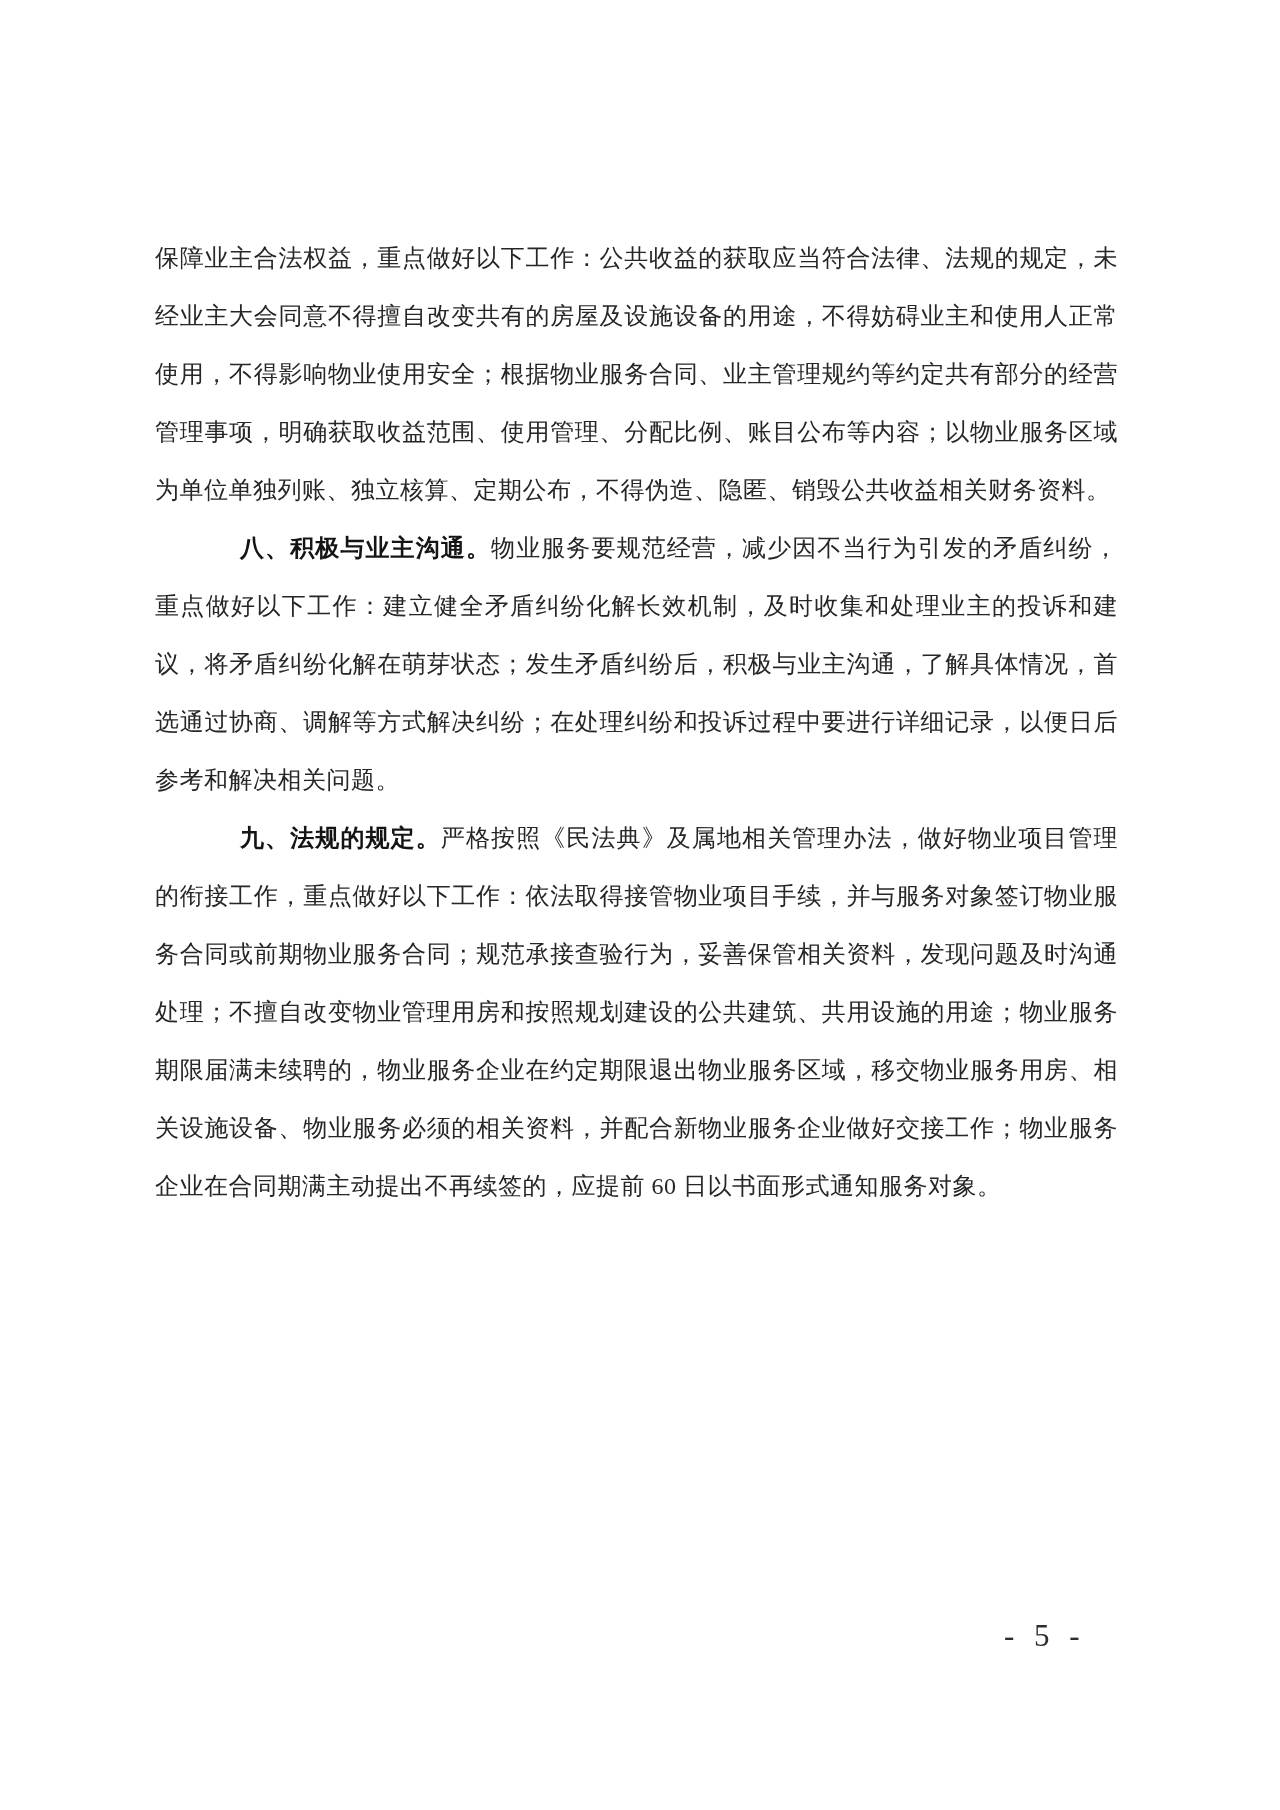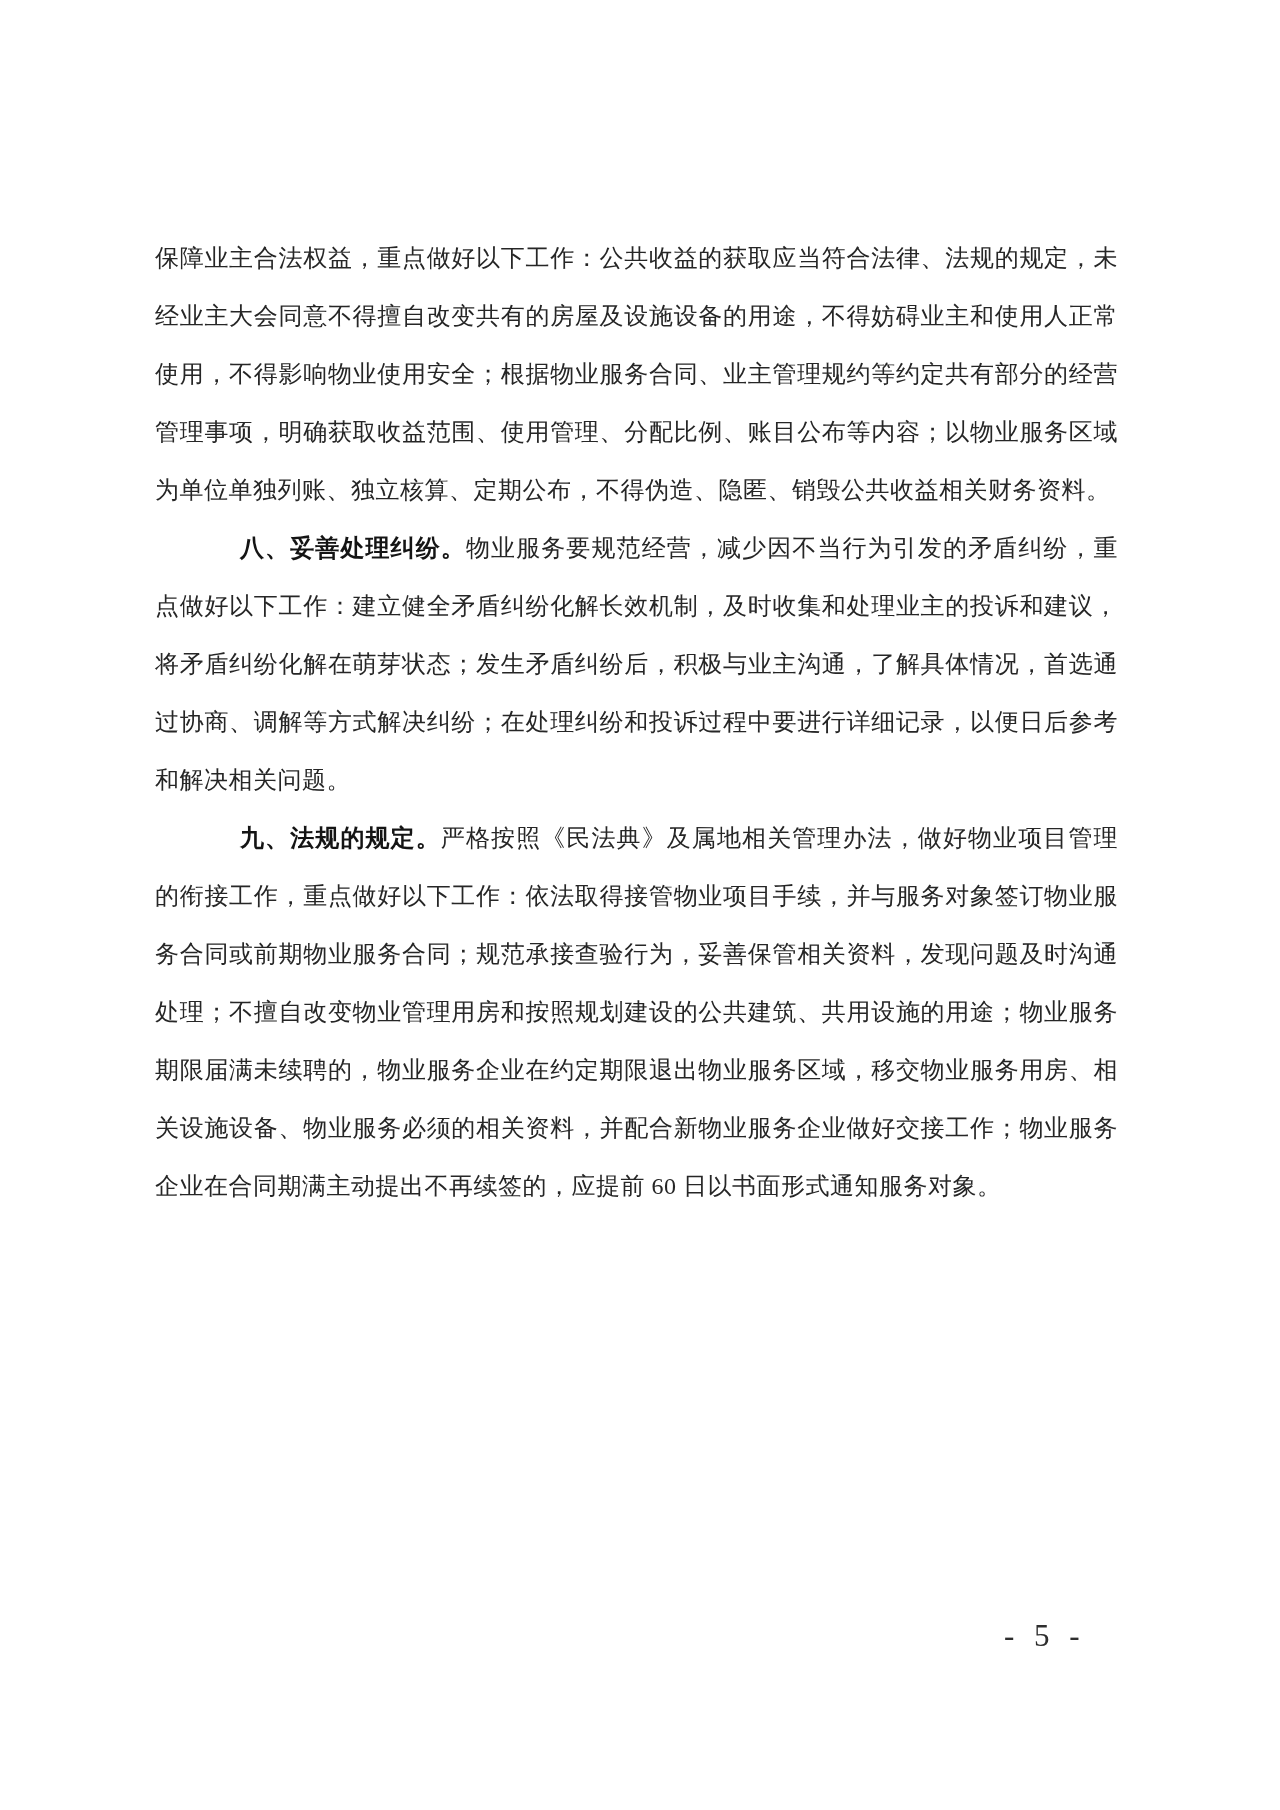--- a/index.html
+++ b/index.html
@@ -49,18 +49,18 @@
     font-family: "Liberation Serif", serif;
     white-space: pre;
   }
 </style>
 </head>
 <body>
 
 <div class="page">
   <div class="text-block" id="paragraph-container">
       <p class="para"><span class="run">保障业主合法权益，重点做好以下工作：公共收益的获取应当符合法律、法规的规定，未经业主大会同意不得擅自改变共有的房屋及设施设备的用途，不得妨碍业主和使用人正常使用，不得影响物业使用安全；根据物业服务合同、业主管理规约等约定共有部分的经营管理事项，明确获取收益范围、使用管理、分配比例、账目公布等内容；以物业服务区域为单位单独列账、独立核算、定期公布，不得伪造、隐匿、销毁公共收益相关财务资料。</span></p>
-      <p class="para indent"><span class="run bold">八、妥善处理纠纷。</span><span class="run">物业服务要规范经营，减少因不当行为引发的矛盾纠纷，重点做好以下工作：建立健全矛盾纠纷化解长效机制，及时收集和处理业主的投诉和建议，将矛盾纠纷化解在萌芽状态；发生矛盾纠纷后，积极与业主沟通，了解具体情况，首选通过协商、调解等方式解决纠纷；在处理纠纷和投诉过程中要进行详细记录，以便日后参考和解决相关问题。</span></p>
+      <p class="para indent"><span class="run bold">八、积极与业主沟通。</span><span class="run">物业服务要规范经营，减少因不当行为引发的矛盾纠纷，重点做好以下工作：建立健全矛盾纠纷化解长效机制，及时收集和处理业主的投诉和建议，将矛盾纠纷化解在萌芽状态；发生矛盾纠纷后，积极与业主沟通，了解具体情况，首选通过协商、调解等方式解决纠纷；在处理纠纷和投诉过程中要进行详细记录，以便日后参考和解决相关问题。</span></p>
       <p class="para indent"><span class="run bold">九、法规的规定。</span><span class="run">严格按照《民法典》及属地相关管理办法，做好物业项目管理的衔接工作，重点做好以下工作：依法取得接管物业项目手续，并与服务对象签订物业服务合同或前期物业服务合同；规范承接查验行为，妥善保管相关资料，发现问题及时沟通处理；不擅自改变物业管理用房和按照规划建设的公共建筑、共用设施的用途；物业服务期限届满未续聘的，物业服务企业在约定期限退出物业服务区域，移交物业服务用房、相关设施设备、物业服务必须的相关资料，并配合新物业服务企业做好交接工作；物业服务企业在合同期满主动提出不再续签的，应提前 60 日以书面形式通知服务对象。</span></p>
     </div>
 
   <div class="footer-page-number">- 5 -</div>
 </div>
 
 </body></html>

